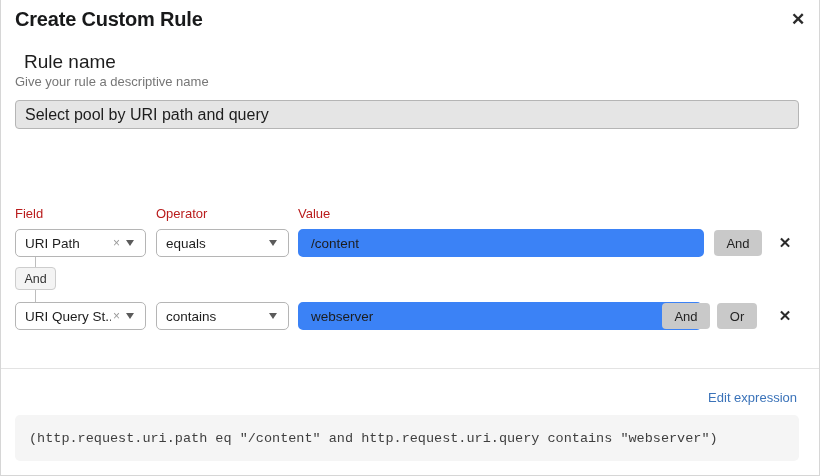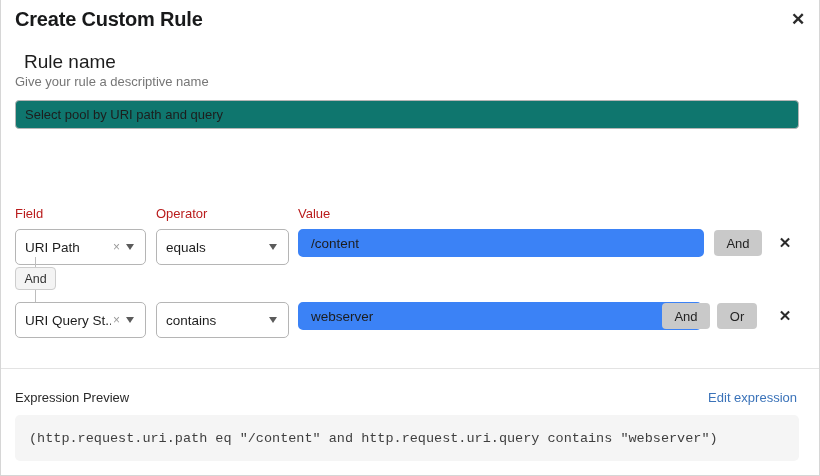--- a/index.html
+++ b/index.html
@@ -68,23 +68,23 @@
   }
   .rule-name-input {
     position: absolute;
     left: 14px;
     top: 100px;
     width: 784px;
     height: 29px;
     box-sizing: border-box;
     border: 1px solid #b5b5b5;
     border-radius: 4px;
-    background: #0f766e;
+    background: #e5e5e5;
     font-family: "Liberation Sans", sans-serif;
-    font-size: 13px;
+    font-size: 16px;
     color: #1d1d1d;
     padding: 0 9px;
     outline: none;
   }
 
   
   .section-heading {
     position: absolute;
     left: 14px;
     top: 173px;
@@ -109,21 +109,21 @@
     position: absolute;
     left: 0;
     height: 28px;
   }
   .cond-row.row1 { top: 229px; }
   .cond-row.row2 { top: 302px; }
 
   .select-box {
     position: absolute;
     box-sizing: border-box;
-    height: 36px;
+    height: 28px;
     border: 1px solid #b5b5b5;
     border-radius: 5px;
     background: #fff;
     display: flex;
     align-items: center;
     cursor: pointer;
     user-select: none;
   }
   .select-box .sel-text {
     flex: 1;
@@ -332,19 +332,18 @@
       <span class="sel-text">contains</span>
       <span class="chevron"></span>
     </div>
     <input class="value-input v2" type="text" value="webserver" style="">
     <button class="logic-btn and2">And</button>
     <button class="logic-btn or2">Or</button>
     <div class="delete-x">✕</div>
   </div>
 
   <div class="divider"></div>
-  <div class="preview-label">Expression Preview</div>
   <a class="edit-expression">Edit expression</a>
   <div class="preview-box">
     <span class="preview-text">(http.request.uri.path eq "/content" and http.request.uri.query contains "webserver")</span>
   </div>
 
 </div>
 
 </body></html>

